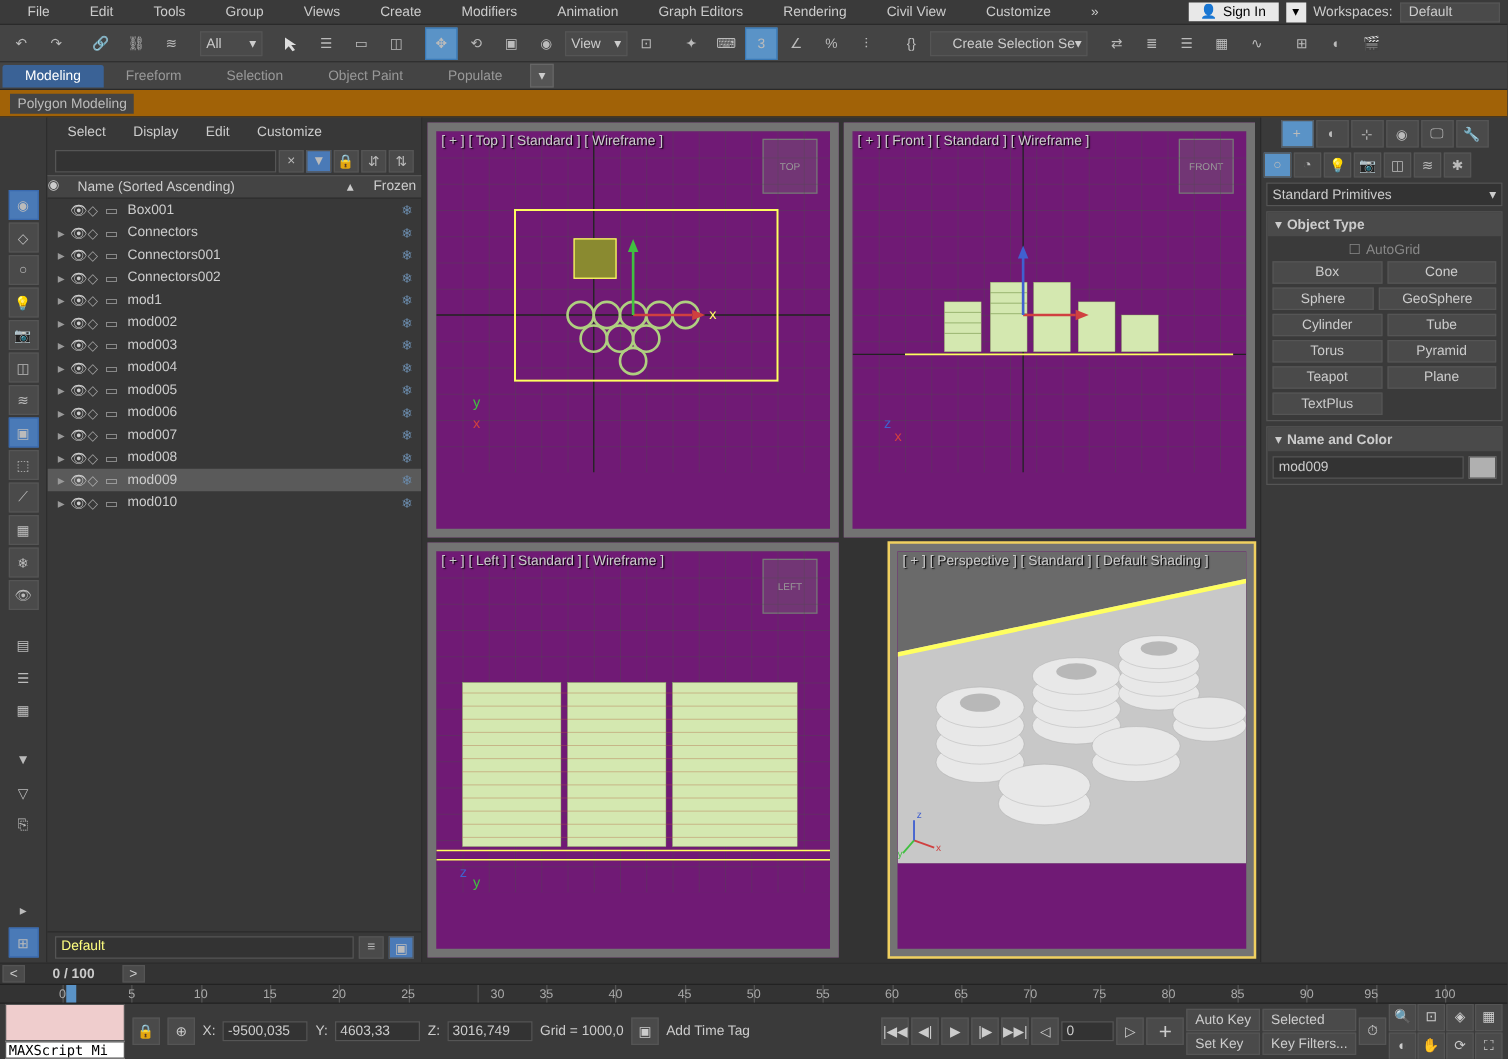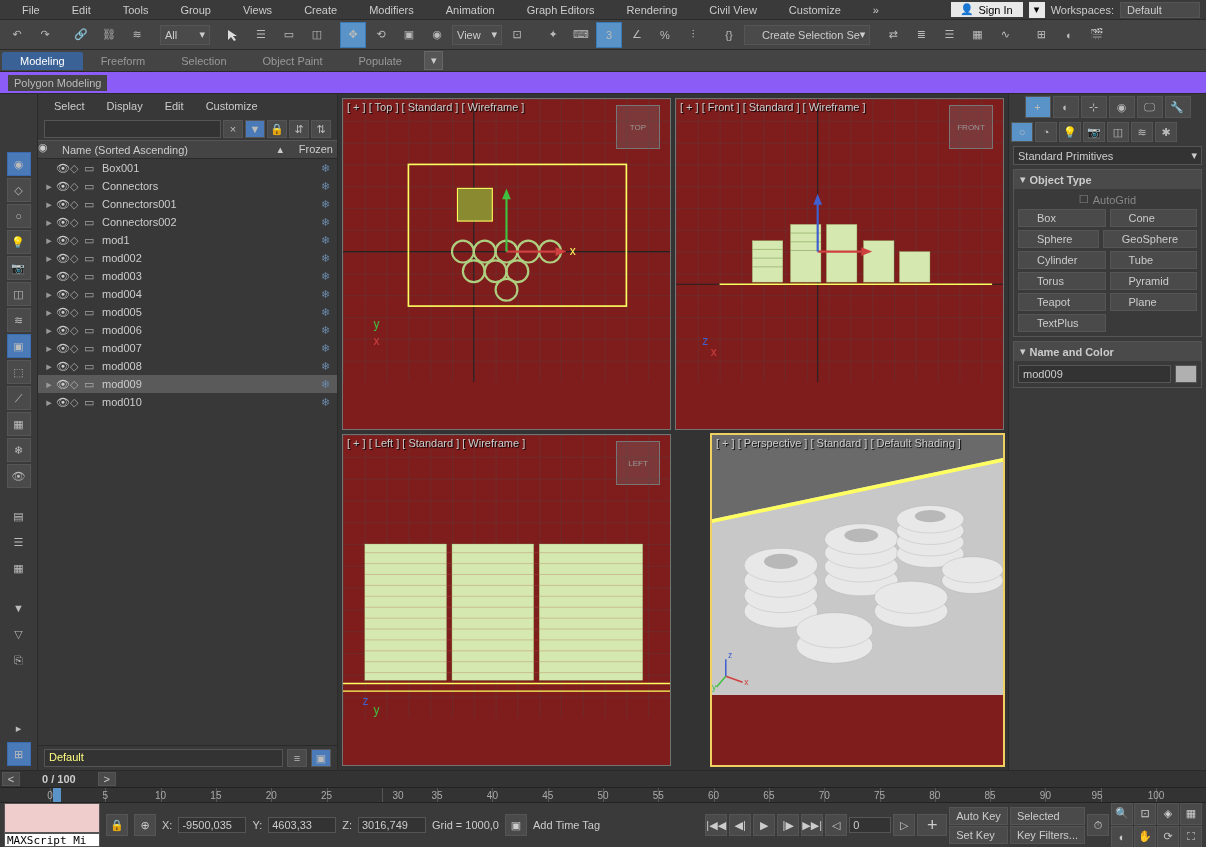--- a/index.html
+++ b/index.html
@@ -14,21 +14,21 @@
 .toolbar { background: #444; height: 30px; display: flex; align-items: center; gap: 2px; padding: 0 4px; border-bottom: 1px solid #2a2a2a; }
 .tb-btn { width: 26px; height: 26px; display: flex; align-items: center; justify-content: center; border: 1px solid transparent; cursor: pointer; color: #bbb; }
 .tb-btn.active { background: #5a93c7; border-color: #3a7ab7; }
 .tb-sep { width: 6px; }
 .tb-dd { background: #4a4a4a; border: 1px solid #555; color: #ccc; padding: 1px 4px; height: 20px; min-width: 50px; display:flex; align-items:center; }
 .tb-dd.sel-set { min-width: 110px; justify-content: space-between; padding-left: 17px; }
 .ribbon-tabs { background: #444; height: 22px; display: flex; align-items: center; padding: 0 2px; gap: 0; border-bottom: 1px solid #2a2a2a; }
 .rtab { padding: 3px 18px; color: #999; cursor: pointer; }
 .rtab.active { background: #3a6296; color: #fff; border-radius: 2px 2px 0 0; }
 .rtab-more { padding: 2px 6px; background: #555; border: 1px solid #666; margin-left: 4px; }
-.ribbon-row { background: #8b5cf6; height: 22px; display: flex; align-items:center; padding-left: 8px; color:#bbb; border-bottom:1px solid #2a2a2a;}
+.ribbon-row { background: #a16207; height: 22px; display: flex; align-items:center; padding-left: 8px; color:#bbb; border-bottom:1px solid #2a2a2a;}
 .ribbon-row span { background:#444; padding:2px 6px; }
 .main { flex: 1; display: flex; min-height: 0; }
 .left-strip { width: 38px; background: #3a3a3a; display: flex; flex-direction: column; align-items: center; padding-top: 58px; gap: 2px; border-right:1px solid #2a2a2a; }
 .ls-btn { width: 24px; height: 24px; background: #4a4a4a; border: 1px solid #555; display: flex; align-items: center; justify-content: center; color: #bbb; cursor: pointer; }
 .ls-btn.blue { background: #4a7ab7; border-color:#3a6aaf; }
 .scene-panel { width: 300px; background: #383838; display:flex; flex-direction:column; border-right:1px solid #2a2a2a;}
 .scene-menu { display:flex; gap:2px; padding:4px 6px; }
 .scene-menu span { padding:2px 10px; color:#ccc; cursor:pointer; }
 .scene-filter { display: flex; align-items:center; padding: 2px 6px; gap:2px; }
 .scene-filter input { flex:1; background:#333; border:1px solid #555; color:#ccc; height:18px; padding:0 4px; }
@@ -43,39 +43,39 @@
 .scene-row{ display:flex; align-items:center; height:18px; padding-left:4px; cursor:pointer; }
 .scene-row.selected{ background:#5a5a5a; }
 .sr-tog{ width:14px; color:#999; text-align:center; }
 .sr-eye{ width:14px; color:#ccc; }
 .sr-ic{ width:14px; opacity:.7; }
 .sr-name{ flex:1; padding-left:4px; color:#ccc; }
 .sr-froz{ width:16px; color:#6a8aaa; }
 .scene-bottom{ display:flex; align-items:center; padding:3px 6px; gap:4px; border-top:1px solid #2a2a2a; margin-top:auto;}
 .sb-dd{ flex:1; color:#ffff80; background:#333; border:1px solid #555; padding:1px 4px; height:18px; }
 .viewports{ flex:1; display:grid; grid-template-columns:1fr 1fr; grid-template-rows:1fr 1fr; gap:4px; padding:4px; background:#333; min-width:0; }
-.viewport{ background:#7f1d1d; position:relative; border:1px solid #737373; overflow:hidden; }
+.viewport{ background:#701a75; position:relative; border:7px solid #737373; overflow:hidden; }
 .viewport.active{ outline:2px solid #f0d060; outline-offset:-1px;margin-left:36px; }
 .vp-label{ position:absolute; top:2px; left:4px; color:#ccc; font-size:11px; z-index:5; white-space:nowrap; text-shadow:1px 1px 1px #000;}
 .vp-cube{ position:absolute; top:6px; right:10px; width:44px; height:44px; background:rgba(120,120,120,.3); border:1px solid #777; display:flex; align-items:center; justify-content:center; color:#999; font-size:8px; }
 .vp-content{ position:absolute; inset:0; }
 .right-panel{ width:198px; background:#3a3a3a; border-left:1px solid #2a2a2a; display:flex; flex-direction:column; }
 .rp-tabs{ display:flex; gap:2px; padding:2px; justify-content:center; }
 .rp-tab{ width:26px; height:22px; background:#4a4a4a; border:1px solid #555; display:flex; align-items:center; justify-content:center; color:#bbb; cursor:pointer; }
 .rp-tab.active{ background:#5a93c7; }
 .rp-tabs2{ display:flex; gap:2px; padding:2px; justify-content:flex-start; flex-wrap:wrap;}
 .rp-tab2{ width:22px;height:20px;background:#4a4a4a;border:1px solid #555;display:flex;align-items:center;justify-content:center;color:#bbb;cursor:pointer;}
 .rp-tab2.active{ background:#5a93c7; }
 .rp-dd{ margin:2px 4px; background:#333; border:1px solid #555; color:#ccc; padding:2px 4px; display:flex; justify-content:space-between; align-items:center;}
 .rp-rollout{ margin:2px 4px; border:1px solid #555; }
 .rp-roll-head{ background:#4a4a4a; padding:3px 6px; display:flex; align-items:center; gap:4px; cursor:pointer; }
 .rp-roll-body{ padding:4px; display:flex; flex-direction:column; gap:3px; }
 .rp-check{ display:flex; align-items:center; gap:4px; color:#888; justify-content:center;}
 .rp-btns{ display:flex; gap:4px; }
-.rp-btn{ flex:1; background:#4a4a4a; border:1px solid #555; color:#ccc; padding:2px 18px; cursor:pointer; }
+.rp-btn{ flex:1; background:#4a4a4a; border:1px solid #555; color:#ccc; padding:2px 18px; text-align:center; cursor:pointer; }
 .rp-nc{ display:flex; gap:4px; align-items:center; }
 .rp-nc input{ flex:1; background:#333; border:1px solid #555; color:#ccc; height:18px; padding:0 4px;}
 .rp-swatch{ width:22px; height:18px; background:#b0b0b0; border:1px solid #555; }
 .bottom{ background:#3a3a3a; border-top:1px solid #2a2a2a; }
 .slider-row{ height:16px; background:#333; display:flex; align-items:center; }
 .sl-btn{ width:18px; height:14px; background:#4a4a4a; border:1px solid #555; color:#ccc; display:flex;align-items:center;justify-content:center; margin:0 2px;}
 .sl-pos{ padding:0 20px; color:#ccc;font-weight:bold; }
 .sl-track{ flex:1; }
 .timeline{ height:16px; position:relative; background:#333; border-top:1px solid #222; border-bottom:1px solid #222; }
 .tl-tick{ position:absolute; top:0; width:1px; height:100%; background:#555;}

